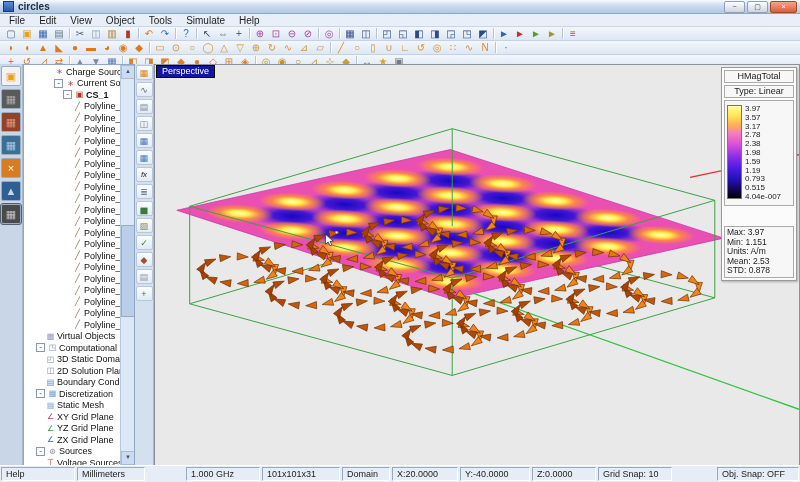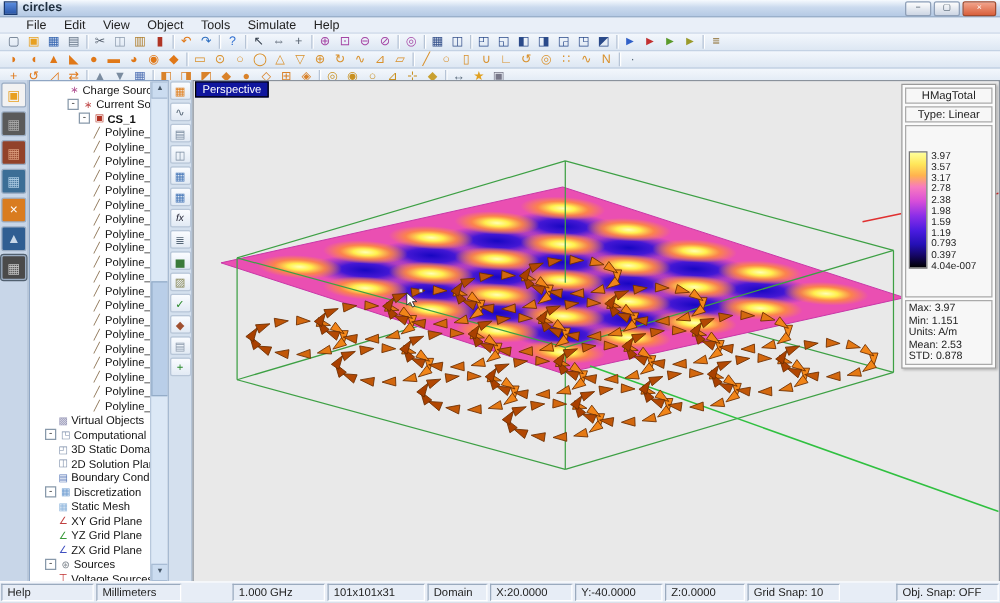--- a/index.html
+++ b/index.html
@@ -14,21 +14,21 @@
     border:1px solid #1A3A70;margin-right:4px;flex:none;}
   .title-text{font-weight:bold;color:#203040;}
   .win-btns{margin-left:auto;display:flex;gap:2px;}
   .win-btn{width:19px;height:10px;border:1px solid #8FA0B8;border-radius:2px;
     background:linear-gradient(#FDFDFD,#CDD6E4);font-size:7px;line-height:7px;
     display:flex;align-items:center;justify-content:center;color:#345;}
   .win-btn.close{background:linear-gradient(#F2A48C,#D9603C);color:#fff;
     border-color:#A04A2E;width:25px;}
   
   .menubar{height:12px;background:#E9EFF8;border-bottom:1px solid #CAD6E6;
-    display:flex;align-items:center;font-size:10px;padding-left:14px;color:#222;}
+    display:flex;align-items:center;font-size:10px;padding-left:2px;color:#222;}
   .menu-item{padding:0 7px;height:100%;display:flex;align-items:center;}
   .tbrow{height:13px;background:linear-gradient(#F3F7FC,#DDE7F3);
     border-bottom:1px solid #C4D2E4;display:flex;align-items:center;padding-left:3px;}
   .tbi{width:16px;height:12px;display:flex;align-items:center;justify-content:center;
     font-size:10px;line-height:10px;flex:none;}
   .tbsep{width:1px;height:11px;background:#B6C4D6;margin:0 2px;box-shadow:1px 0 0 #fff;flex:none;}
   
   .main{position:absolute;top:64px;left:0;right:0;bottom:16px;display:flex;}
   .dock{width:22px;background:#C8D6E8;border-right:1px solid #AABACE;display:flex;
     flex-direction:column;align-items:center;padding-top:2px;gap:3px;flex:none;}
@@ -56,22 +56,22 @@
   .viewport{flex:1;position:relative;background:#E9E9E9;border:1px solid #8A929C;overflow:hidden;}
   .viewport svg{position:absolute;left:0;top:0;width:100%;height:100%;}
   .persp{position:absolute;left:1px;top:0;background:#10169E;color:#fff;font-size:9px;
     padding:0 5px;border:1px solid #000;height:11px;line-height:11px;z-index:5;}
   
   .legend{position:absolute;top:2px;right:2px;width:70px;background:#FBFBFB;
     border:1px solid #9A9A9A;box-shadow:1px 1px 2px rgba(0,0,0,.25);font-size:9px;
     color:#222;padding:2px;z-index:6;}
   .lg-box{border:1px solid #AAA;background:#F7F7F7;text-align:center;margin-bottom:2px;
     height:11px;line-height:11px;}
-  .lg-scale{border:1px solid #AAA;background:#F7F7F7;display:flex;padding:20px 2px;
-    gap:3px;margin-bottom:2px;}
+  .lg-scale{border:1px solid #AAA;background:#F7F7F7;display:flex;padding:4px 2px;
+    gap:3px;margin-bottom:20px;}
   .lg-bar{width:13px;height:92px;border:1px solid #777;flex:none;}
   .lg-vals{display:flex;flex-direction:column;justify-content:space-between;
     font-size:8px;line-height:8px;height:96px;}
   .lg-stats{border:1px solid #AAA;background:#F7F7F7;padding:1px 2px;font-size:8.5px;
     line-height:9.5px;}
   
   .statusbar{position:absolute;bottom:0;left:0;right:0;height:16px;background:#E7EDF6;
     border-top:1px solid #FFF;display:flex;font-size:9px;color:#222;}
   .sseg{border:1px solid;border-color:#9AAABE #FFF #FFF #9AAABE;margin:1px 1px;
     display:flex;align-items:center;padding:0 4px;white-space:nowrap;overflow:hidden;flex:none;}
@@ -794,21 +794,21 @@
         <div class="lg-vals" id="lgvals">
             <div>3.97</div>
             <div>3.57</div>
             <div>3.17</div>
             <div>2.78</div>
             <div>2.38</div>
             <div>1.98</div>
             <div>1.59</div>
             <div>1.19</div>
             <div>0.793</div>
-            <div>0.397</div>
+            <div>0.515</div>
             <div>4.04e-007</div>
           </div>
       </div>
       <div class="lg-stats" id="lgstats">
           <div>Max: 3.97</div>
           <div>Min: 1.151</div>
           <div>Units: A/m</div>
           <div>Mean: 2.53</div>
           <div>STD: 0.878</div>
         </div>

